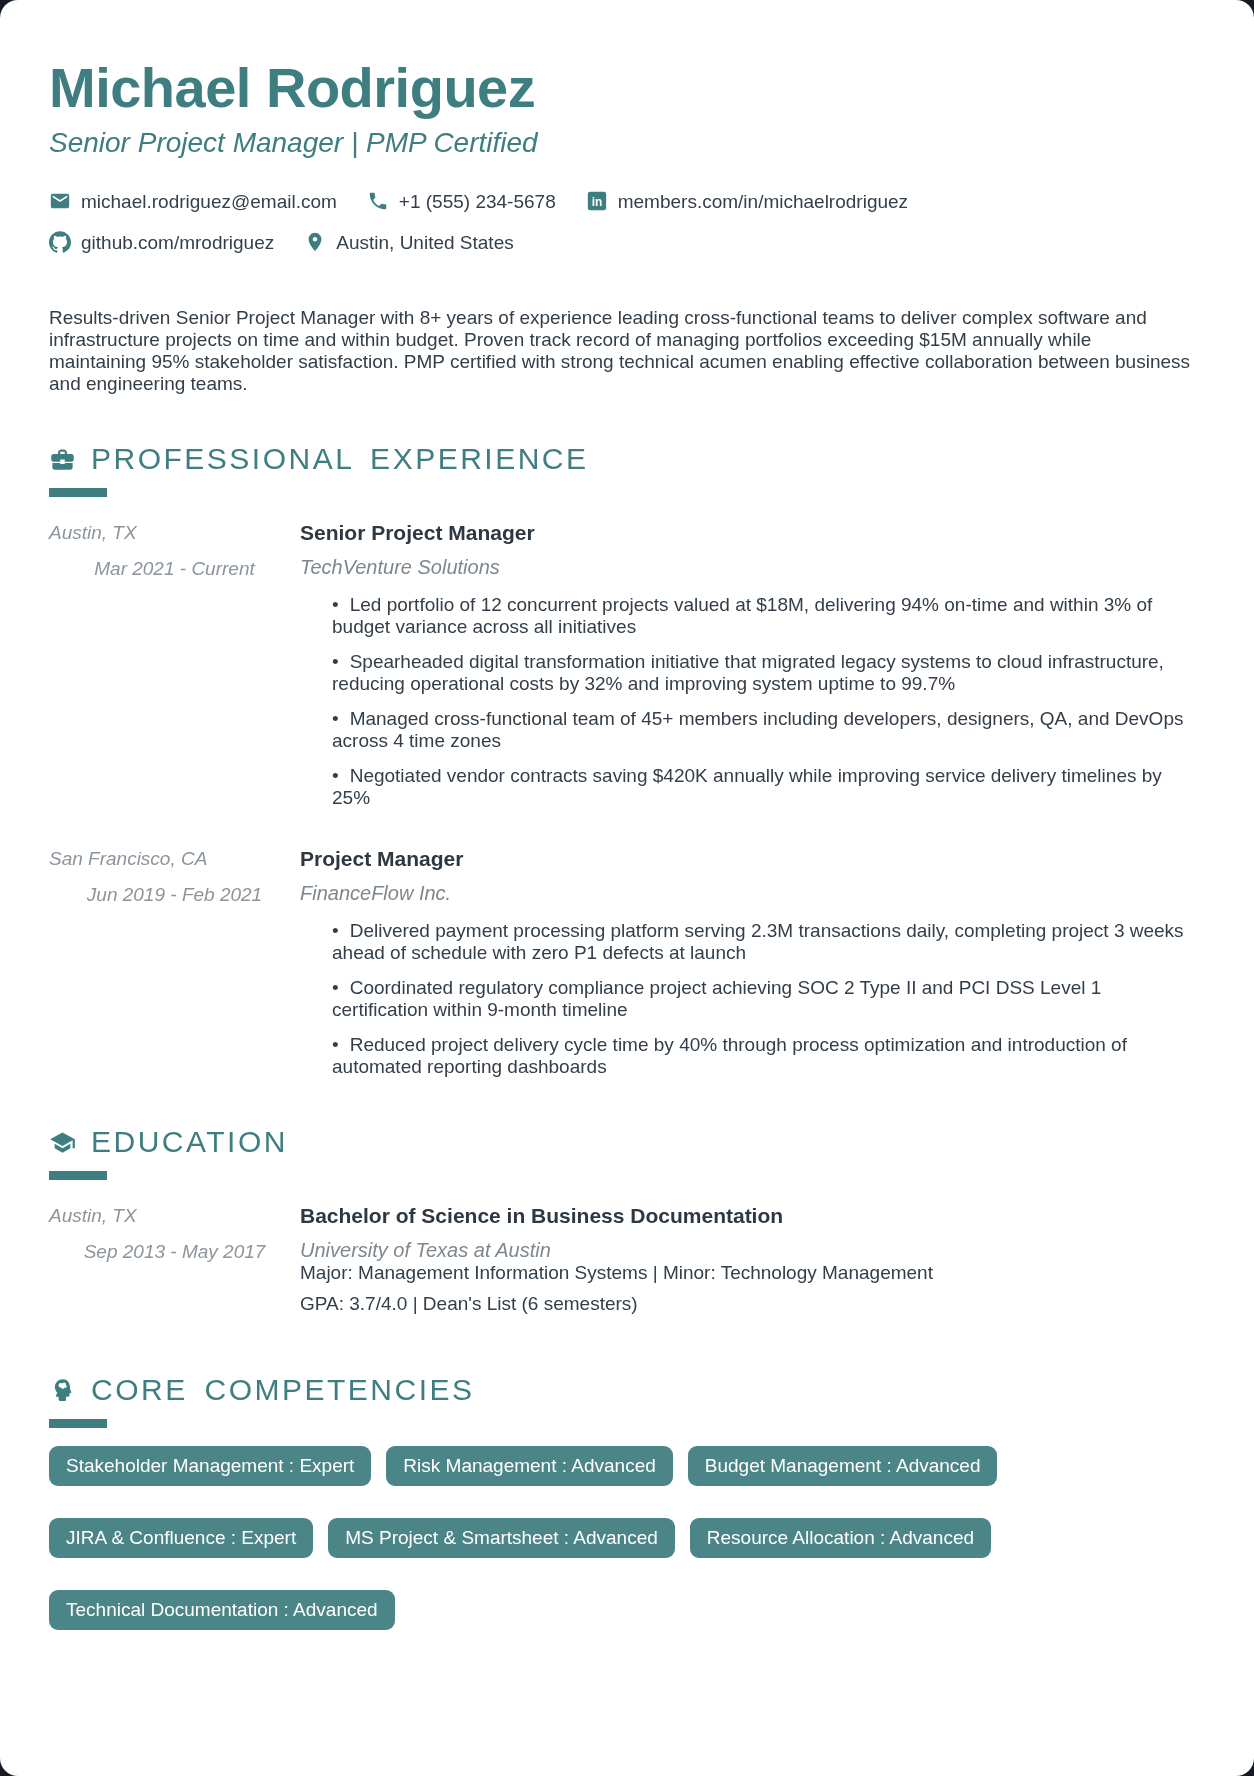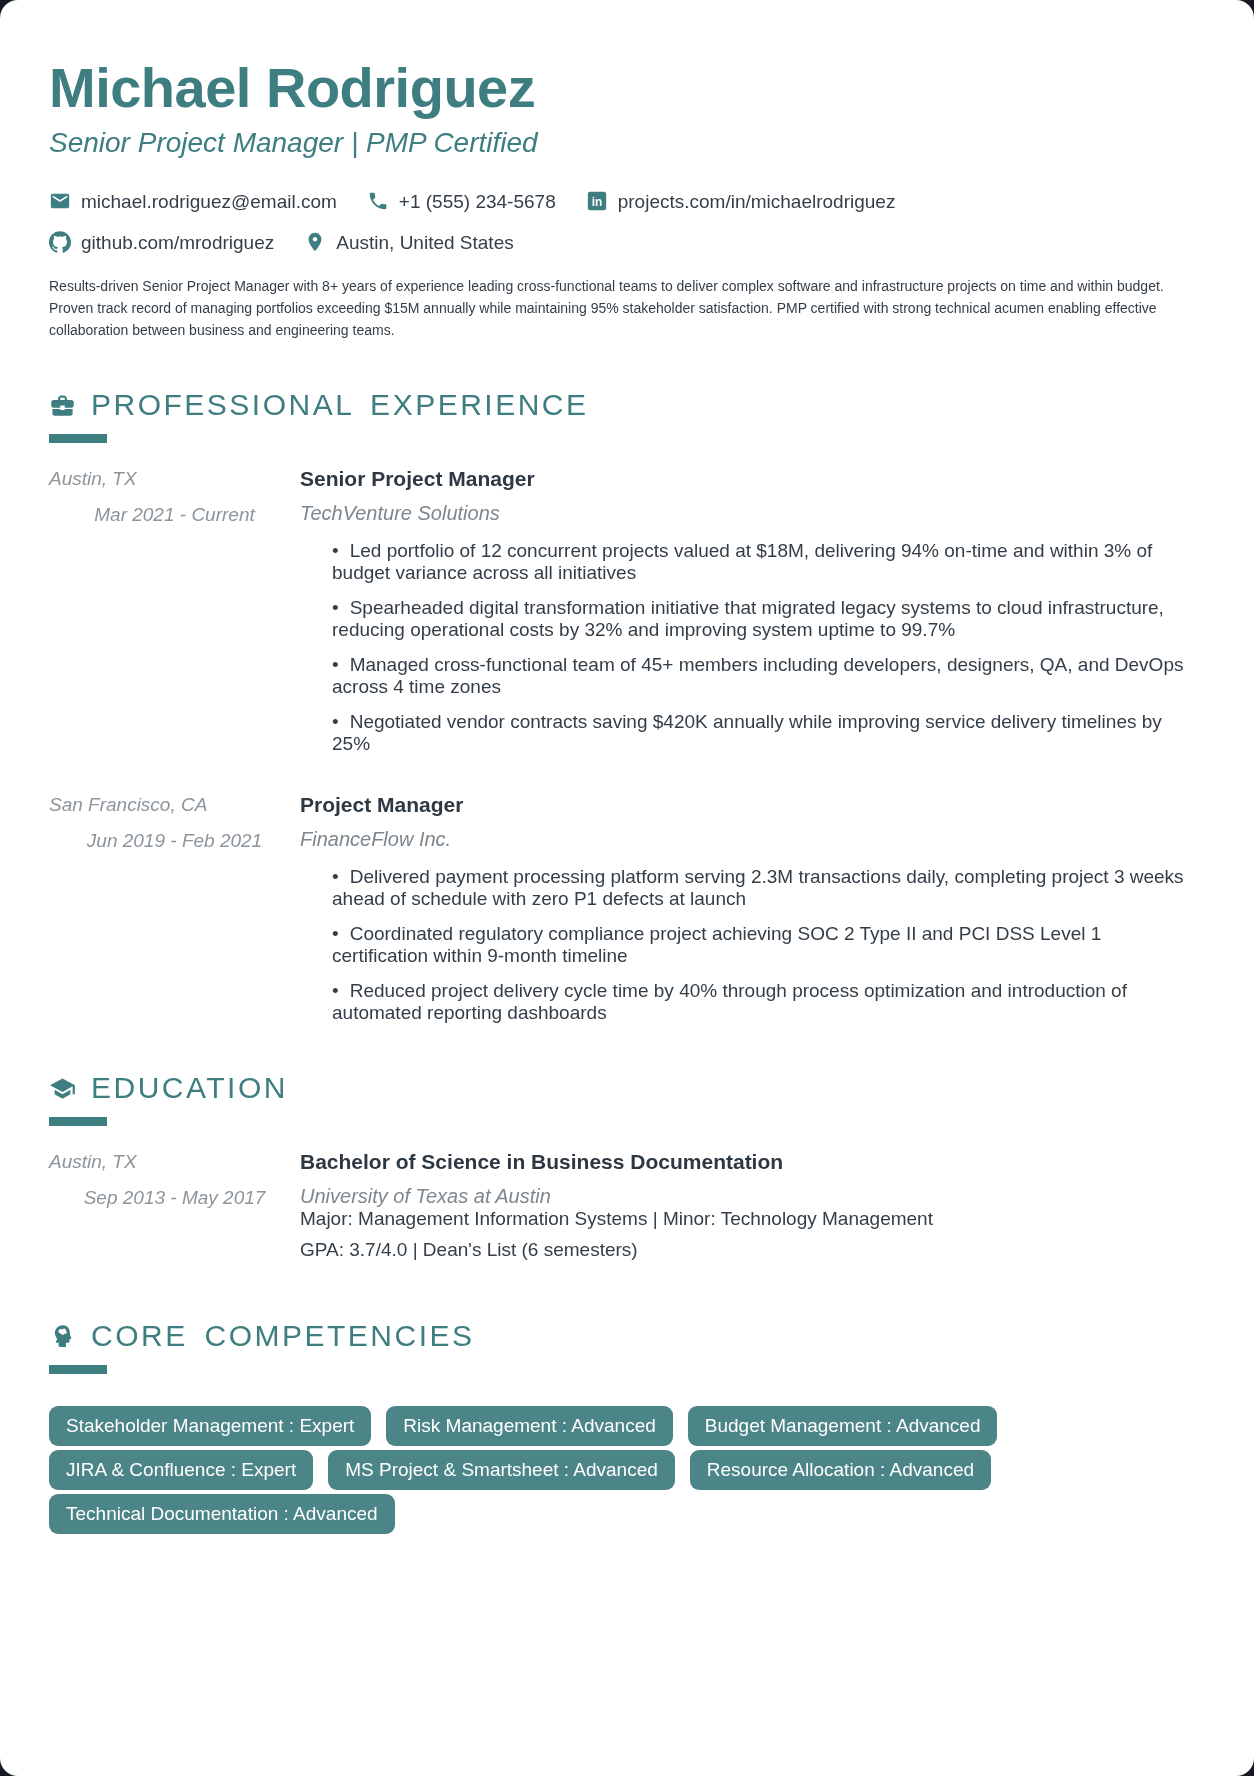--- a/index.html
+++ b/index.html
@@ -38,22 +38,22 @@
     margin-top:31px;width:1000px;
     display:flex;flex-wrap:wrap;column-gap:30px;row-gap:19px;
   }
   .contact{
     display:flex;align-items:center;gap:10px;
     font-size:19px;color:#343f4a;line-height:21px;white-space:nowrap;text-align:center;
   }
   .cicon{display:inline-flex;width:22px;height:22px;flex:none;}
   .cicon svg{width:22px;height:22px;fill:var(--accent);}
   .summary{
-    margin-top:22px;
-    font-size:14px;line-height:22px;color:var(--body-text);
+    margin-top:54px;
+    font-size:19px;line-height:22px;color:var(--body-text);
   }
   
   section{margin-top:47px;}
   section.competencies{margin-top:58px;}
   .sec-head{display:flex;align-items:center;gap:15px;}
   .sec-icon{display:inline-flex;width:27px;height:27px;flex:none;}
   .sec-icon svg{width:27px;height:27px;fill:var(--accent);}
   .sec-head h2{
     font-size:30px;font-weight:500;color:var(--accent);
     letter-spacing:2.5px;word-spacing:6px;
@@ -77,21 +77,21 @@
   .bullets{margin-top:15px;margin-left:32px;}
   .bullet{
     font-size:19px;line-height:22px;color:var(--body-text);
   }
   .bullet + .bullet{margin-top:13px;}
   .bullet::before{content:"\2022";margin-right:11px;}
   .edu-detail{font-size:19px;line-height:22px;color:var(--body-text);}
   .edu-detail.first{}
   .edu-detail + .edu-detail{margin-top:9px;}
   
-  .pills{margin-top:32px;display:flex;flex-wrap:wrap;gap:4px 15px;max-width:960px;align-items:flex-end;}
+  .pills{margin-top:18px;display:flex;flex-wrap:wrap;gap:32px 15px;max-width:960px;align-items:flex-end;}
   .pill{
     background:var(--pill);color:#ffffff;
     font-size:19px;line-height:22px;
     padding:9px 17px;border-radius:9px;white-space:nowrap;
   }
 </style>
 </head>
 <body>
 
 <div class="page">
@@ -117,21 +117,21 @@
         </span>
         <span>+1 (555) 234-5678</span>
       </div>
       <div class="contact">
         <span class="cicon">
           <svg viewBox="0 0 24 24">
               <rect x="2" y="2" width="20" height="20" rx="2.5"></rect>
               <text x="12" y="17.5" fill="#ffffff" font-size="13" font-weight="bold" text-anchor="middle" font-family="'Liberation Sans',sans-serif">in</text>
             </svg>
         </span>
-        <span>projects.com/in/michaelrodriguez</span>
+        <span>members.com/in/michaelrodriguez</span>
       </div>
       <div class="contact">
         <span class="cicon">
           <svg viewBox="0 0 24 24">
               <path d="M12 .297c-6.63 0-12 5.373-12 12 0 5.303 3.438 9.8 8.205 11.385.6.113.82-.258.82-.577 0-.285-.01-1.04-.015-2.04-3.338.724-4.042-1.61-4.042-1.61C4.422 18.07 3.633 17.7 3.633 17.7c-1.087-.744.084-.729.084-.729 1.205.084 1.838 1.236 1.838 1.236 1.07 1.835 2.809 1.305 3.495.998.108-.776.417-1.305.76-1.605-2.665-.3-5.466-1.332-5.466-5.93 0-1.31.465-2.38 1.235-3.22-.135-.303-.54-1.523.105-3.176 0 0 1.005-.322 3.3 1.23.96-.267 1.98-.399 3-.405 1.02.006 2.04.138 3 .405 2.28-1.552 3.285-1.23 3.285-1.23.645 1.653.24 2.873.12 3.176.765.84 1.23 1.91 1.23 3.22 0 4.61-2.805 5.625-5.475 5.92.42.36.81 1.096.81 2.22 0 1.606-.015 2.896-.015 3.286 0 .315.21.69.825.57C20.565 22.092 24 17.592 24 12.297c0-6.627-5.373-12-12-12"></path>
             </svg>
         </span>
         <span>github.com/mrodriguez</span>
       </div>
       <div class="contact">

